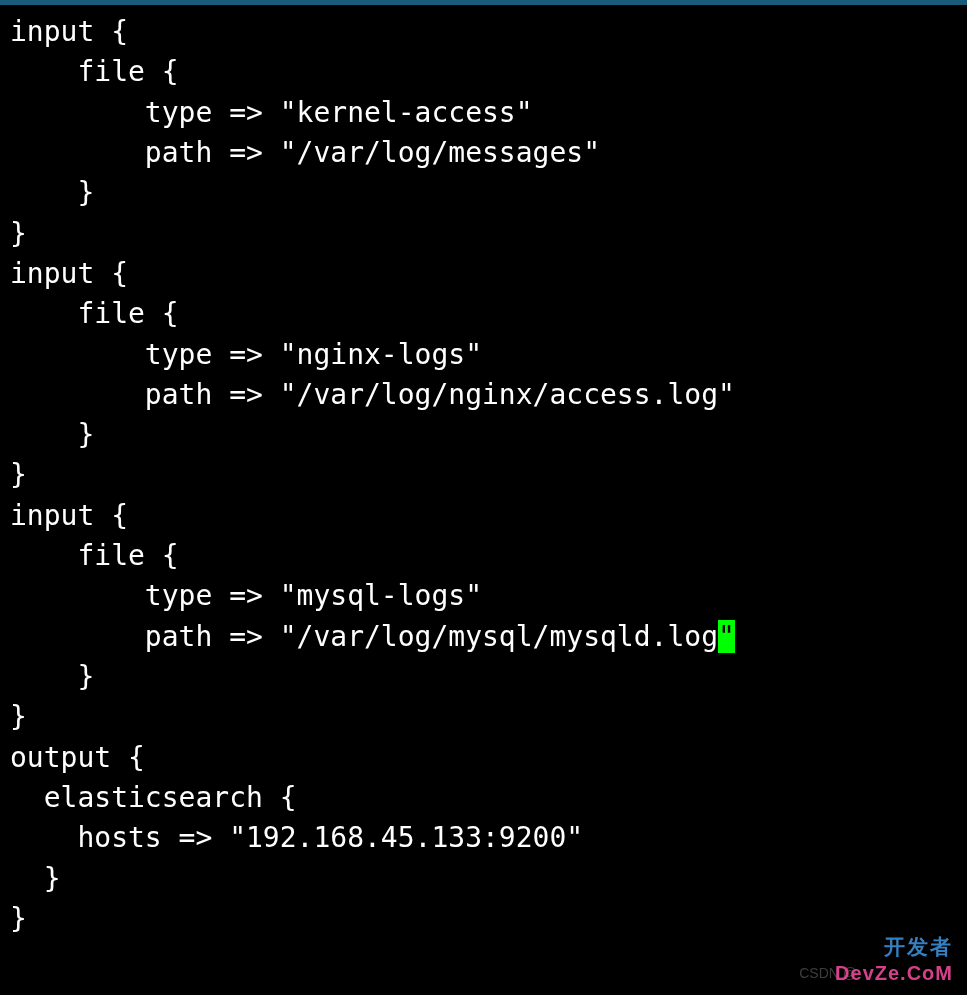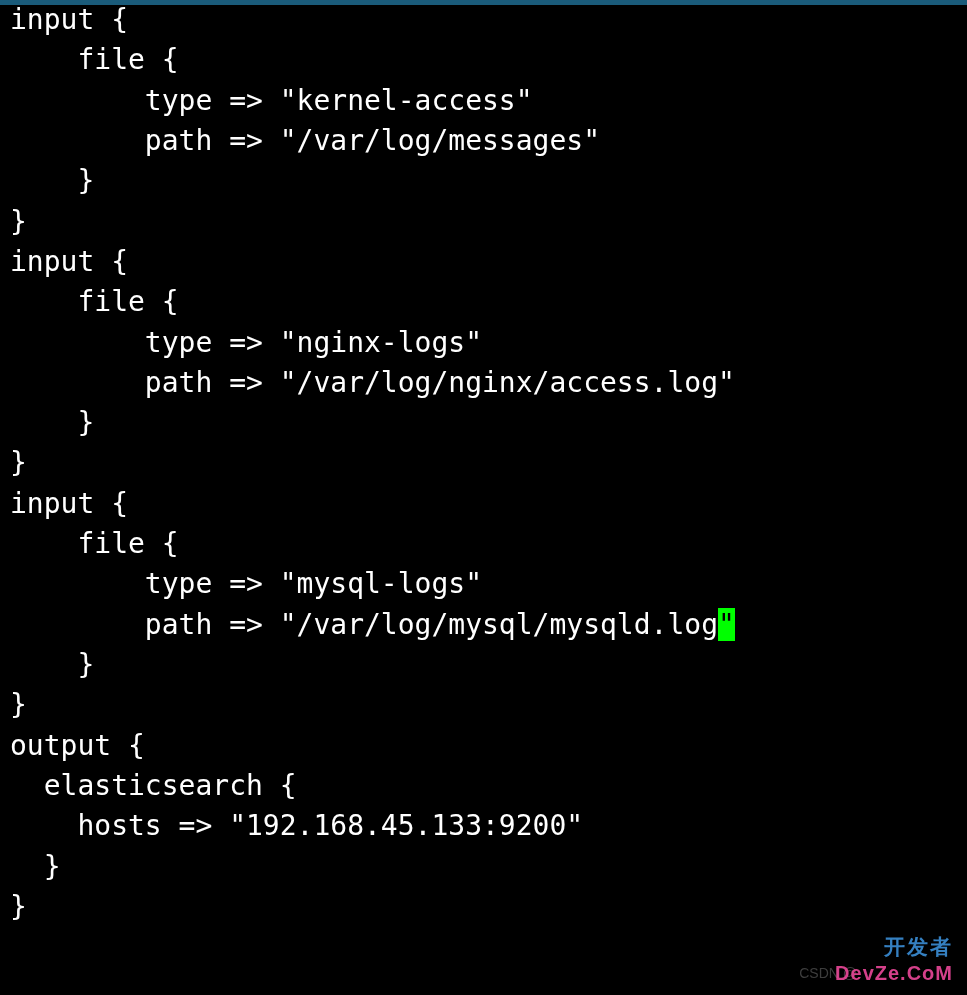--- a/index.html
+++ b/index.html
@@ -12,21 +12,21 @@
     position: relative;
   }
   .border-top {
     position: absolute;
     top: 0; left: 0; right: 0;
     height: 5px;
     background: #1a5b7a;
   }
   pre {
     margin: 0;
-    padding: 0 10px 10px 10px;
+    padding: 12px 10px 10px 10px;
     font-family: "DejaVu Sans Mono", "Menlo", "Consolas", monospace;
     font-size: 28px;
     line-height: 1.44;
     color: #fff;
     white-space: pre;
   }
   .cursor {
     background: #00ff00;
     color: #000;
   }

